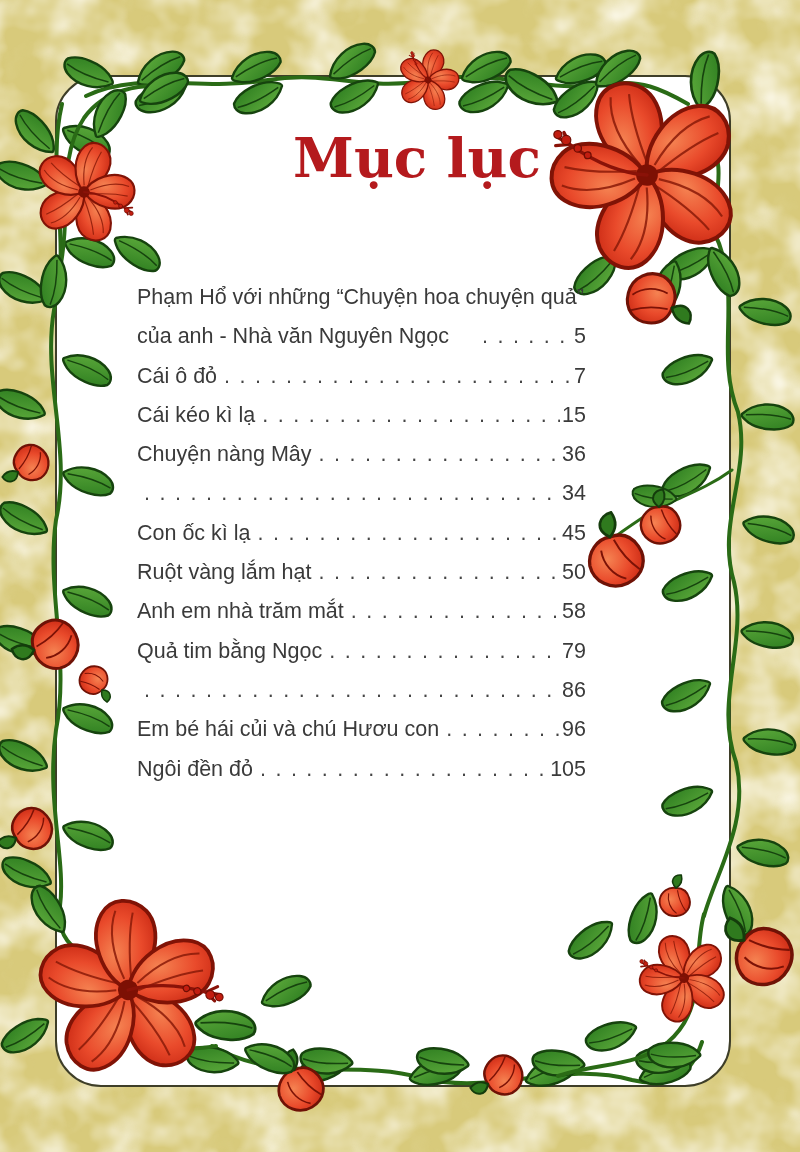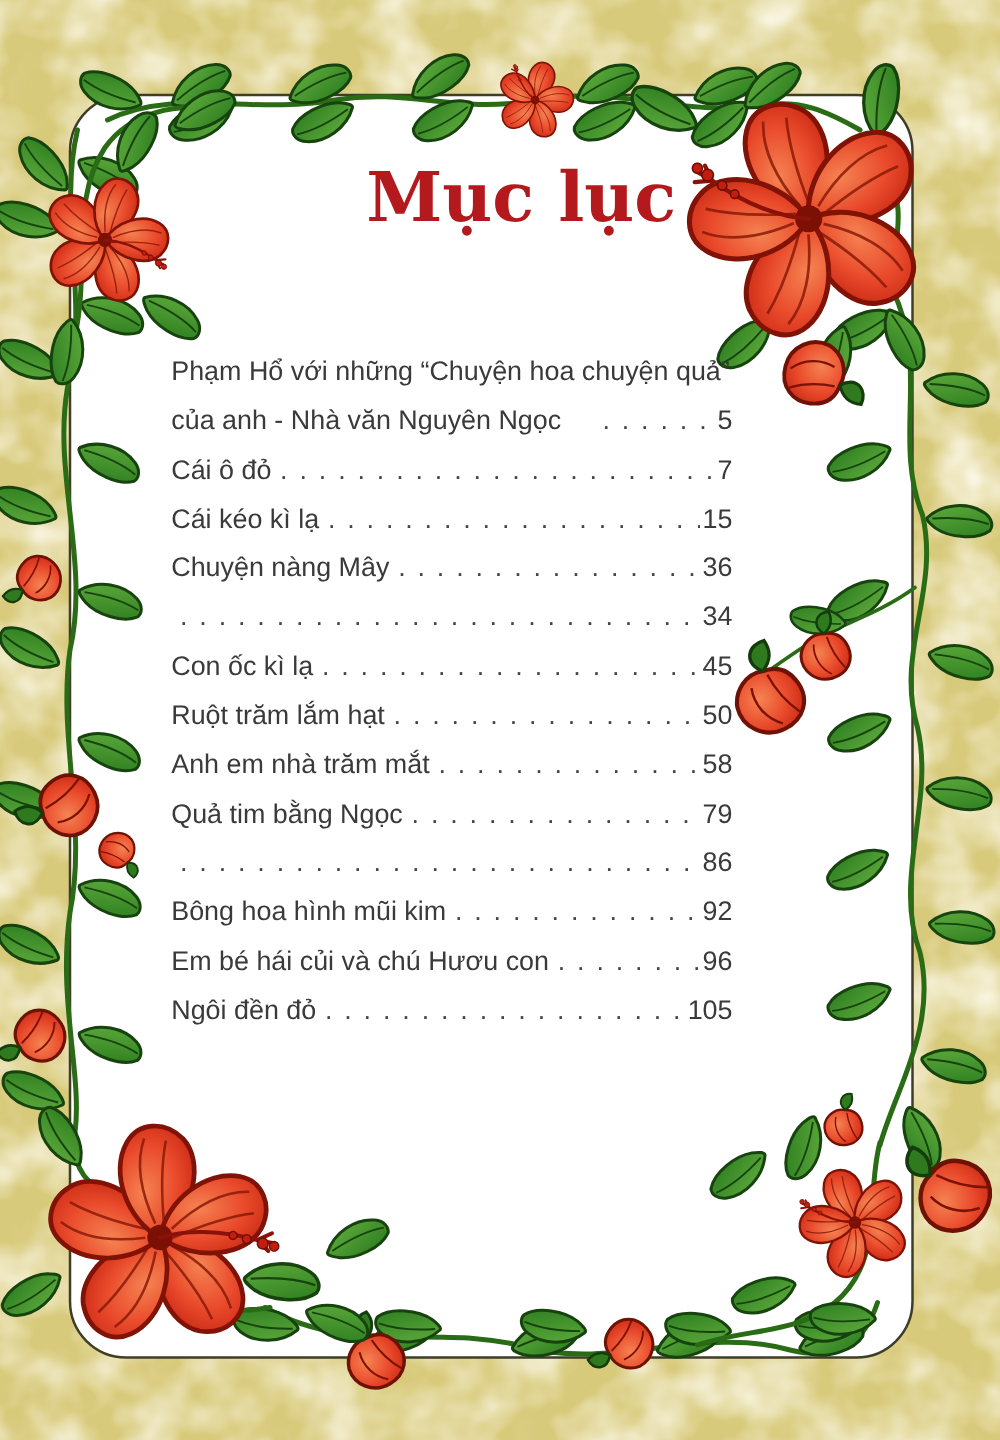--- a/index.html
+++ b/index.html
@@ -269,21 +269,21 @@
       <span class="pg">34</span>
     </div>
 
     <div class="row">
       <span class="lbl">Con ốc kì lạ</span>
       <span class="leader"></span>
       <span class="pg">45</span>
     </div>
 
     <div class="row">
-      <span class="lbl">Ruột trăm lắm hạt</span>
+      <span class="lbl">Ruột vàng lắm hạt</span>
       <span class="leader"></span>
       <span class="pg">50</span>
     </div>
 
 
     <div class="row">
       <span class="lbl">Anh em nhà trăm mắt</span>
       <span class="leader"></span>
       <span class="pg">58</span>
     </div>
@@ -293,25 +293,20 @@
       <span class="lbl">Quả tim bằng Ngọc</span>
       <span class="leader"></span>
       <span class="pg">79</span>
     </div>
 
     <div class="row">
       <span class="leader"></span>
       <span class="pg">86</span>
     </div>
 
-    <div class="row">
-      <span class="lbl">Bông hoa hình mũi kim</span>
-      <span class="leader"></span>
-      <span class="pg">92</span>
-    </div>
 
     <div class="row">
       <span class="lbl">Em bé hái củi và chú Hươu con</span>
       <span class="leader"></span>
       <span class="pg">96</span>
     </div>
 
     <div class="row">
       <span class="lbl">Ngôi đền đỏ</span>
       <span class="leader"></span>

